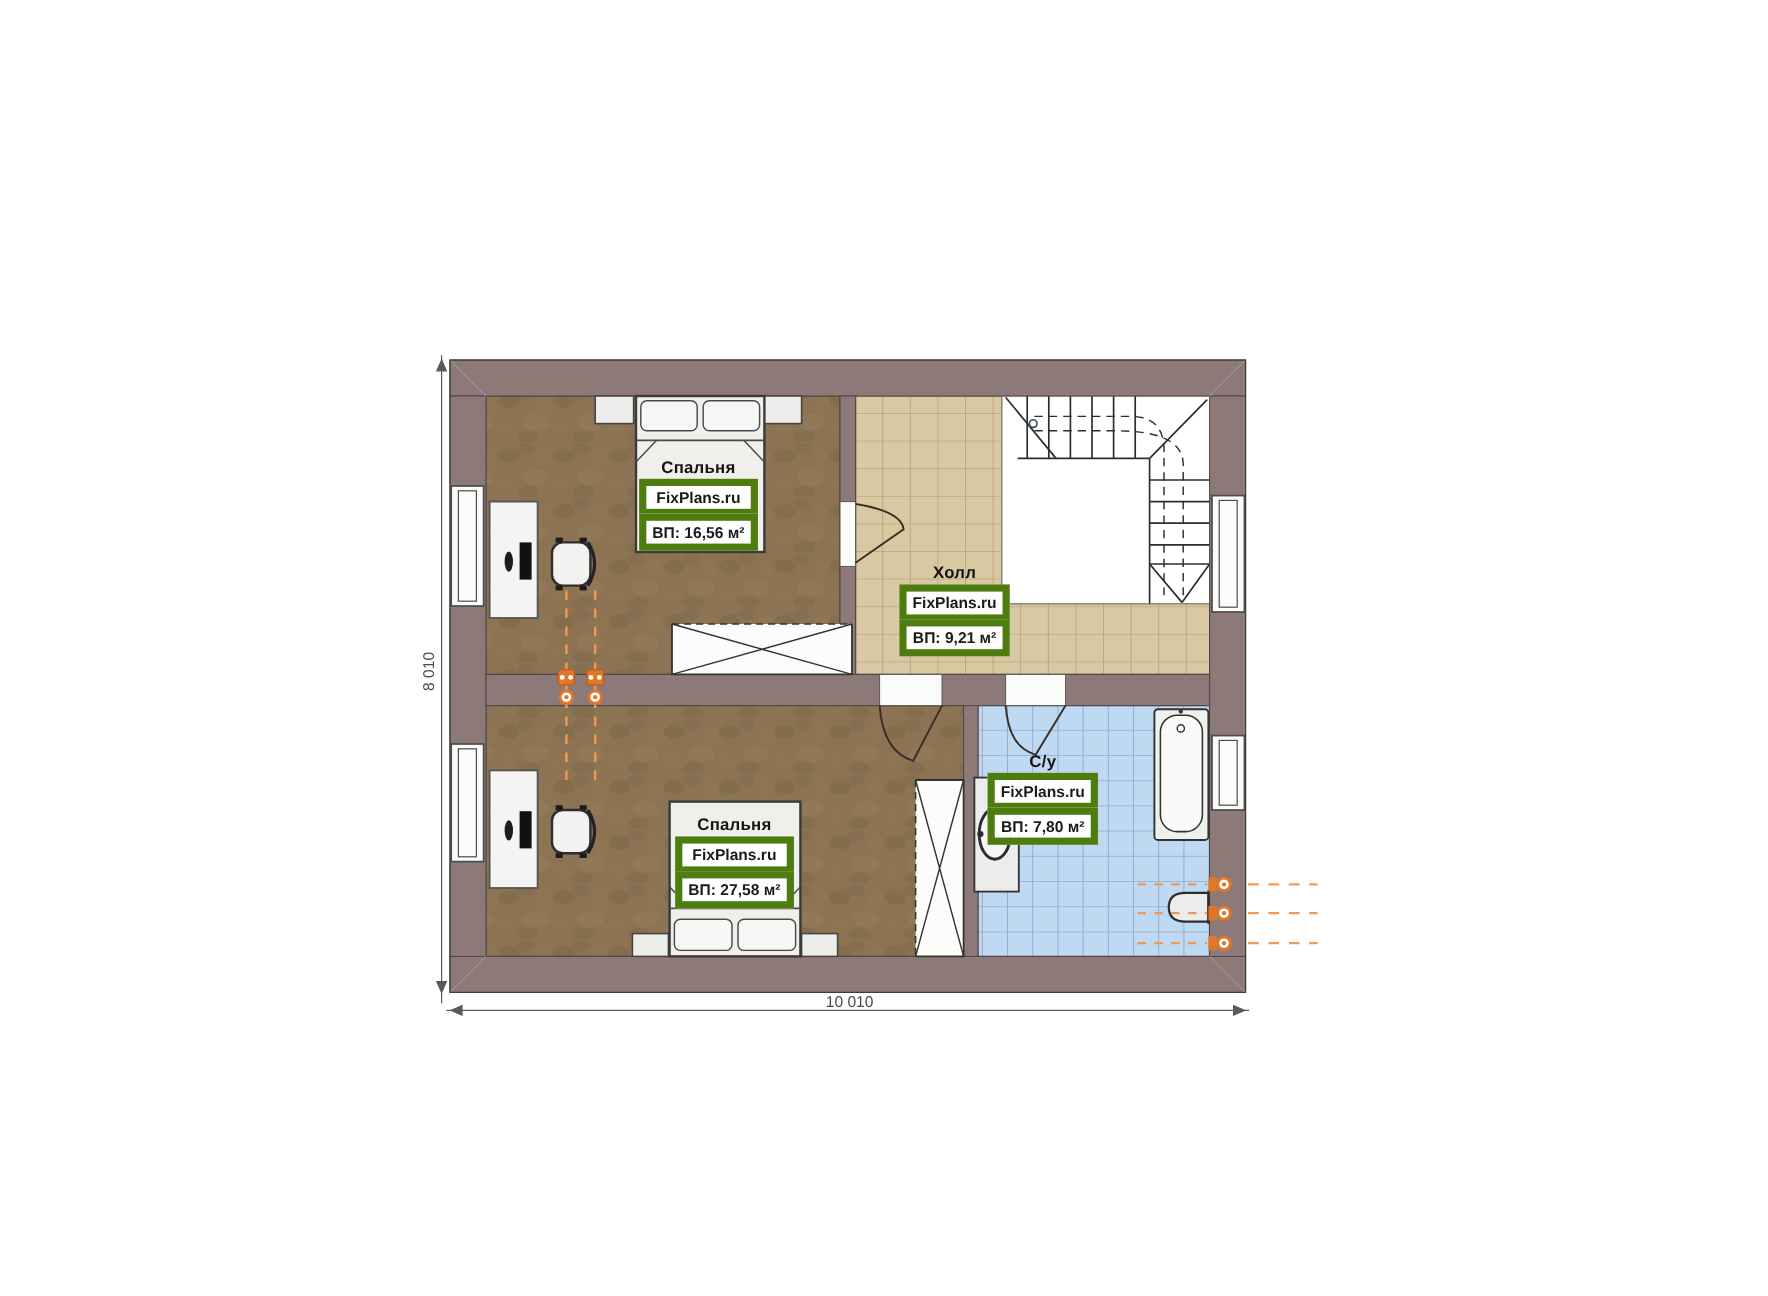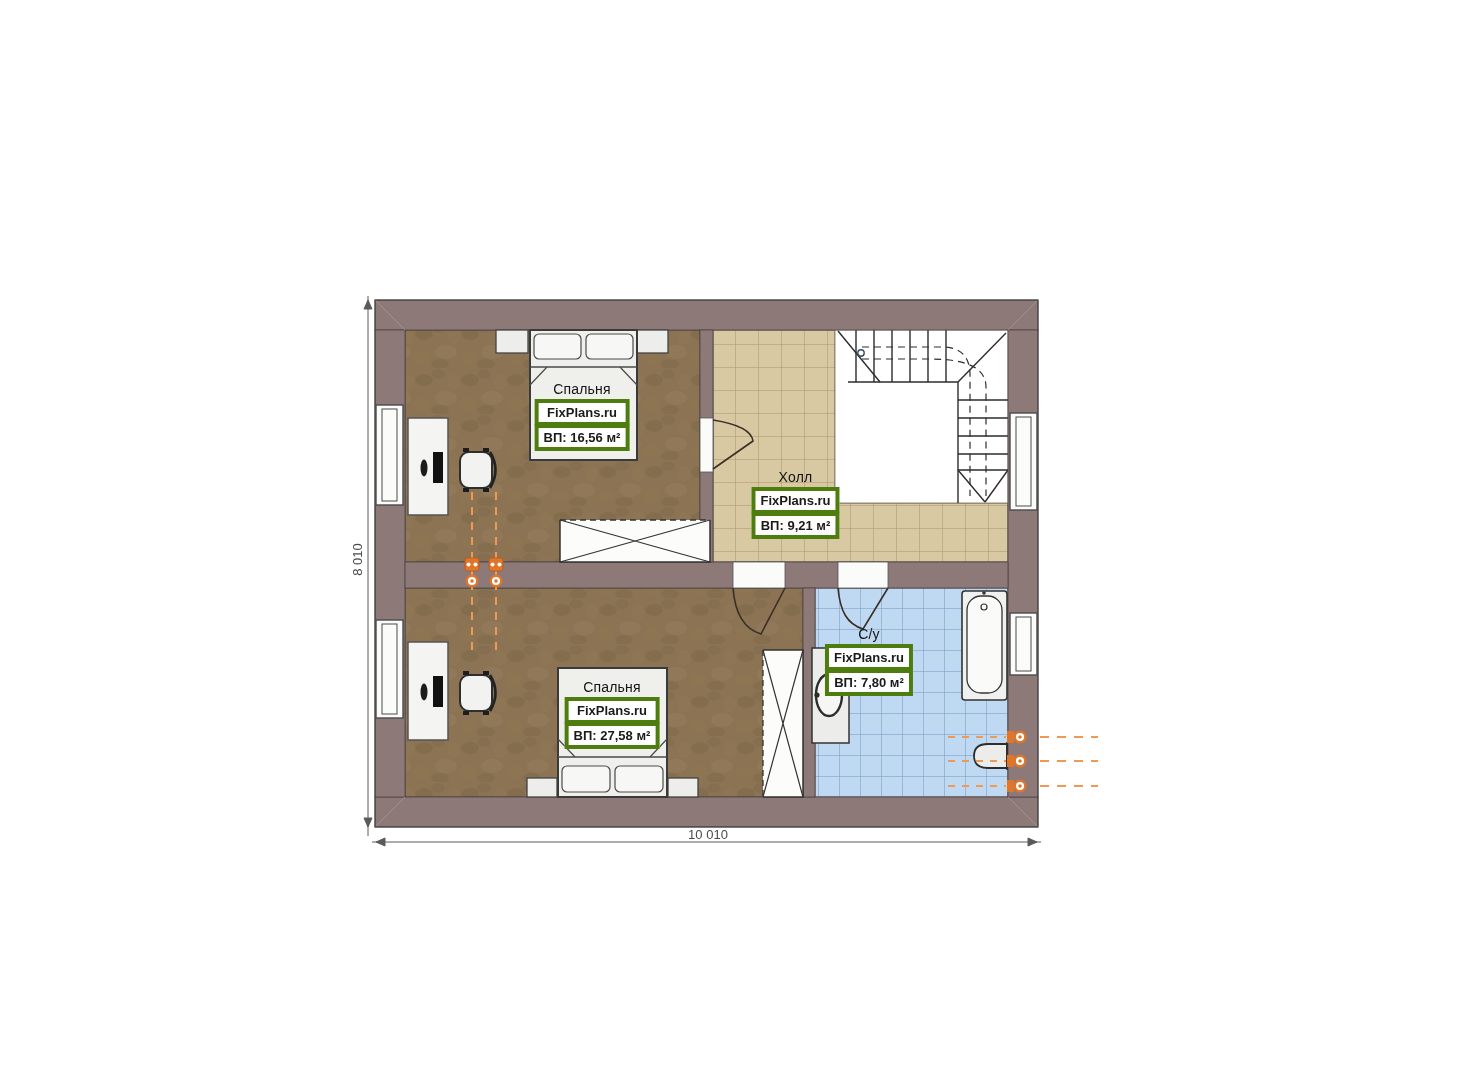--- a/index.html
+++ b/index.html
@@ -11,26 +11,26 @@
     overflow:hidden;
   }
   .plan-svg{position:absolute;left:0;top:0;}
   .room-label{
     position:absolute;
     display:flex;flex-direction:column;align-items:center;
     transform:translateX(-50%);
     z-index:5;
   }
   .room-name{
-    font-size:14px;font-weight:normal;color:#141414;
+    font-size:14px;font-weight:bold;color:#141414;
     margin-bottom:2px;letter-spacing:.2px;white-space:nowrap;
   }
   .room-boxes{display:flex;flex-direction:column;align-items:stretch;}
   .room-box{
-    border:4px solid #4d7c0f;background:rgba(255,255,255,.96);
+    border:6px solid #4d7c0f;background:rgba(255,255,255,.96);
     padding:0 5px;height:19px;line-height:19px;
     font-size:13px;font-weight:bold;color:#1a1a1a;
     text-align:center;white-space:nowrap;
   }
   .room-box + .room-box{margin-top:-2px;}
   .dim-label{
     position:absolute;font-size:13px;color:#4a4a4a;
     text-align:center;white-space:nowrap;z-index:4;
   }
   #dim-height{left:334px;top:552px;width:46px;transform:rotate(-90deg);}

